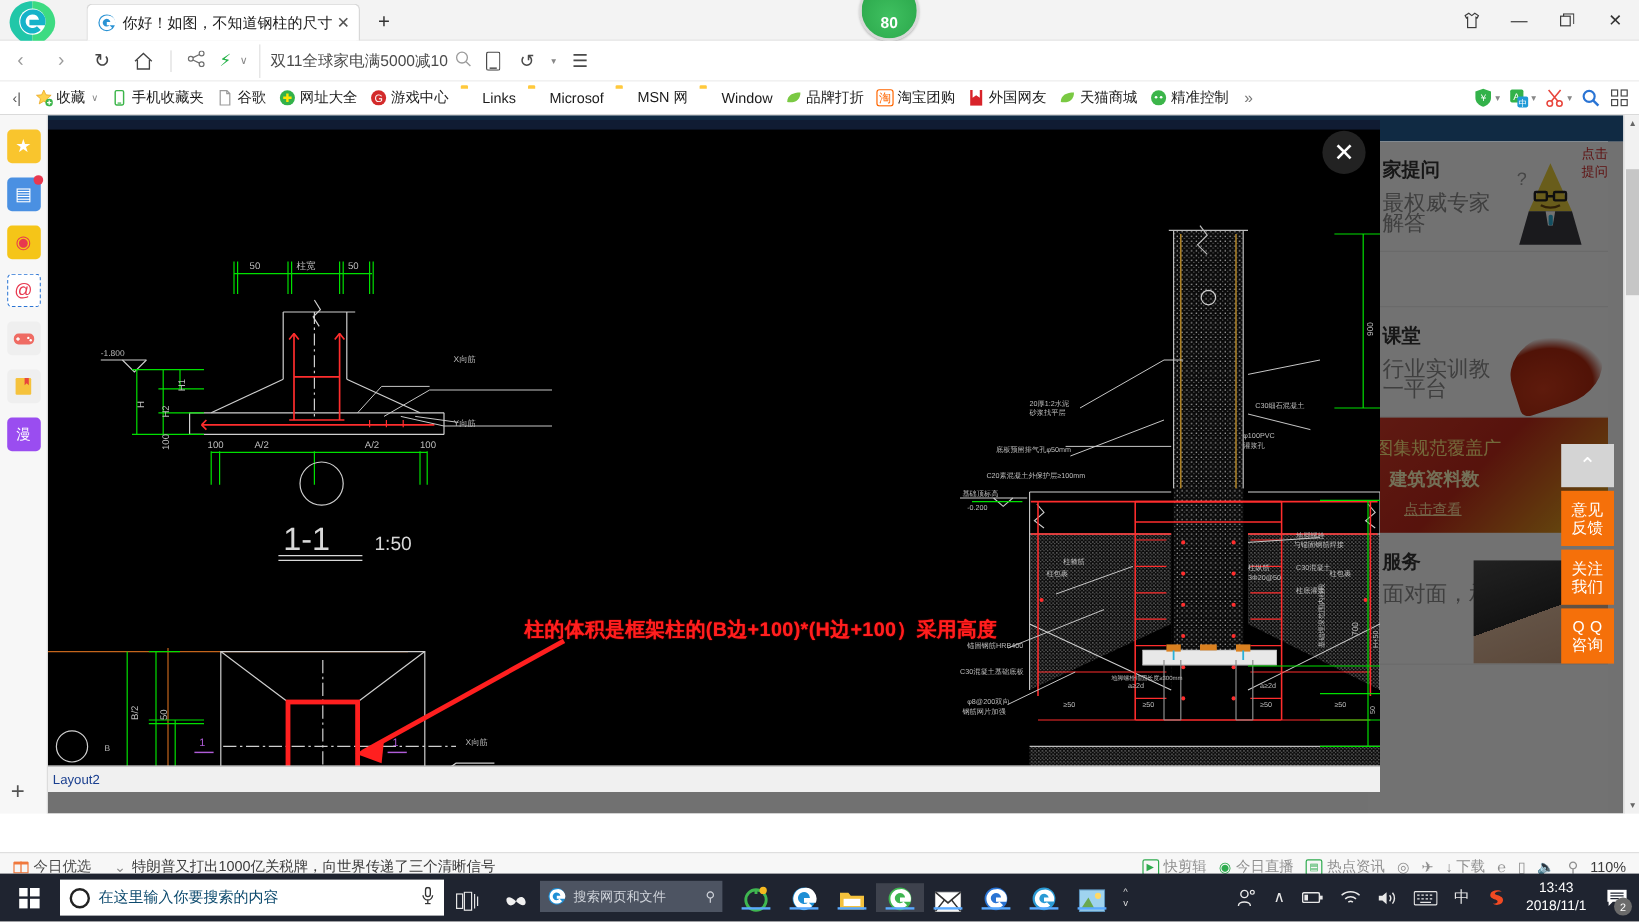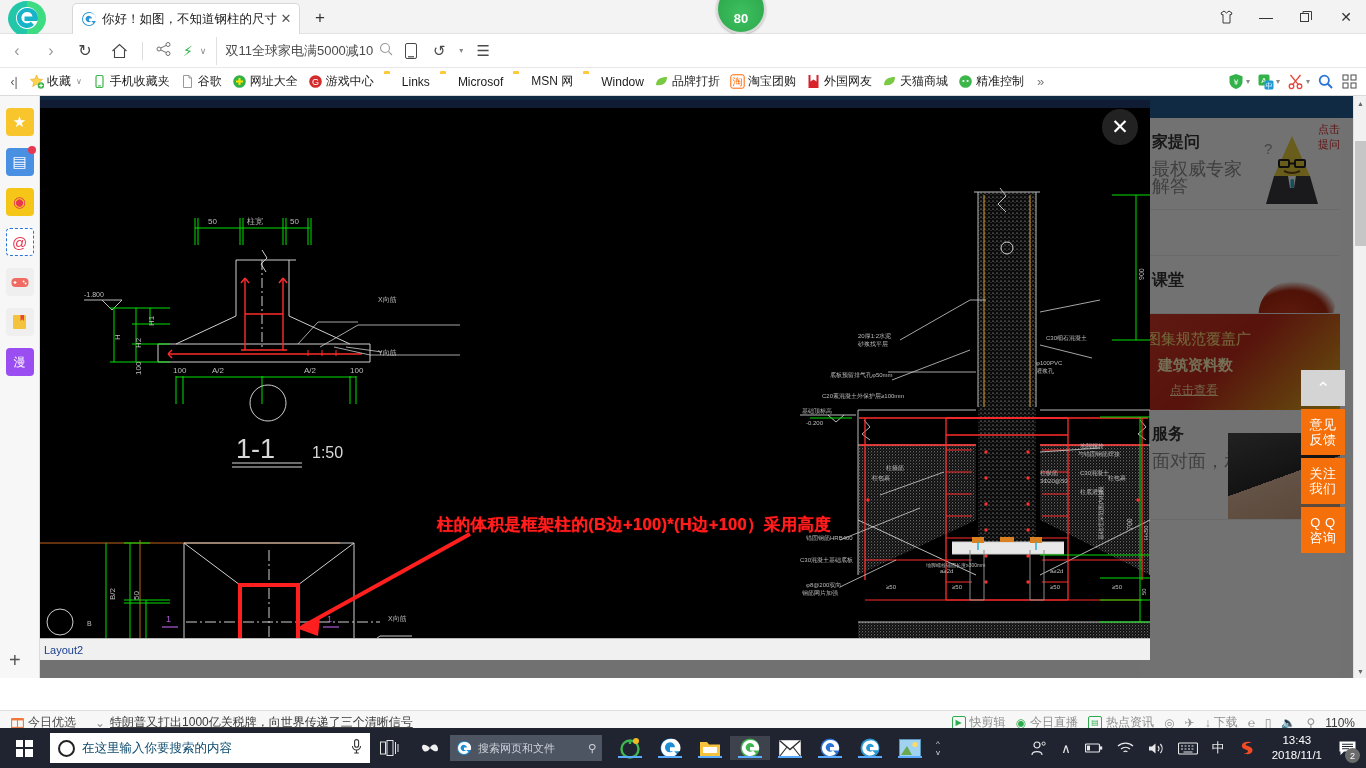--- a/index.html
+++ b/index.html
@@ -218,21 +218,21 @@
   .hs-thumb { position: absolute; left: 2px; top: 1px; width: 365px; height: 11px; background: #c6c6c6; }
   .hs-arrow { position: absolute; right: 1px; top: 0; width: 13px; height: 13px; display: flex; align-items: center; justify-content: center; font-size: 7px; color: #666; }
 
   
   .statusbar {
     position: absolute; left: 0; bottom: 34px; width: 1366px; height: 24px;
     background: #f7f7f7; border-top: 1px solid #dfdfdf;
     display: flex; align-items: center; padding: 0 6px; z-index: 70;
   }
   .sb-item { display: flex; align-items: center; font-size: 12px; color: #4a4a4a; padding: 0 5px; white-space: nowrap; }
-  .sb-news { font-size: 12px; color: #3b3b3b; text-decoration: underline; }
+  .sb-news { font-size: 12px; color: #3b3b3b; }
   .sb-right { margin-left: auto; display: flex; align-items: center; }
   .sb-ico-box {
     width: 14px; height: 14px; border: 1.4px solid #2eab4e; border-radius: 2px;
     display: flex; align-items: center; justify-content: center;
     font-size: 8px; color: #2eab4e; margin-right: 4px;
   }
   .sb-gray { color: #8f8f8f; }
 
   
   .taskbar {
@@ -245,21 +245,21 @@
   .win-logo { width: 17px; height: 17px; display: grid; grid-template-columns: 1fr 1fr; grid-template-rows: 1fr 1fr; gap: 2px; }
   .win-logo div { background: #fff; }
   .cortana {
     width: 320px; height: 30px; background: #ffffff; border-radius: 0;
     display: flex; align-items: center; padding: 0 8px; margin-left: 2px;
   }
   .cortana-circle { width: 17px; height: 17px; border: 2px solid #222; border-radius: 50%; flex: 0 0 17px; }
   .cortana-text { flex: 1 1 auto; font-size: 12.5px; color: #0c4a6e; margin-left: 7px; }
   .cortana-mic { font-size: 13px; color: #333; }
   .tb-ico {
-    width: 40px; height: 24px; display: flex; align-items: center; justify-content: center;
+    width: 40px; height: 24px; display: flex; align-items: flex-end; justify-content: center;
     position: relative;
   }
   .tb-ico.running:after {
     content: ""; position: absolute; left: 8px; bottom: 2px; width: 24px; height: 2px; background: #5aaaff;
   }
   .tb-ico.active { background: rgba(255,255,255,.14); }
   .tray { margin-left: auto; display: flex; align-items: center; height: 40px; padding-right: 4px; }
   .tray-ico { padding: 0 7px; font-size: 13px; color: #e8e8e8; display: flex; align-items: center; }
   .tray-clock { font-size: 11.5px; color: #fff; text-align: center; line-height: 15px; padding: 0 10px; }
   .tray-action {
@@ -592,20 +592,22 @@
           </svg>
         </div>
         <div class="bubble" style="white-space:pre-line">点击
 提问</div>
       </div>
 
       <div class="rail-card" style="height:46px"></div>
 
       <div class="rail-card">
         <div class="rail-title">课堂</div>
+        <div class="rail-sub" style="white-space:pre-line">行业实训教
+一平台</div>
         <div class="fire"></div>
       </div>
 
       <div class="banner">
         <div class="banner-l1">图集规范覆盖广</div>
         <div class="banner-l2">建筑资料数</div>
         <div class="banner-l3">点击查看</div>
       </div>
 
       <div class="rail-card" style="height:110px">

